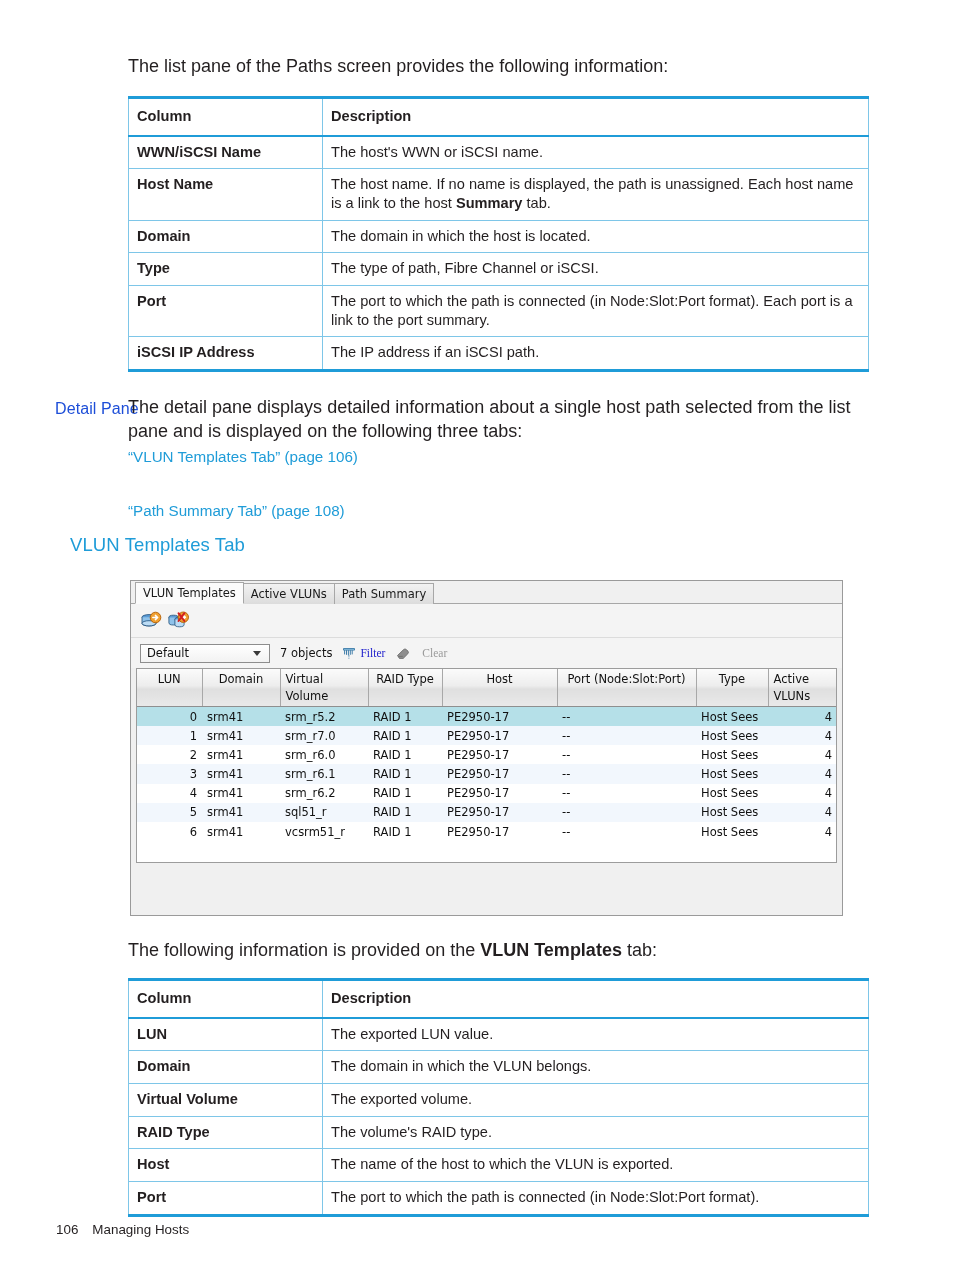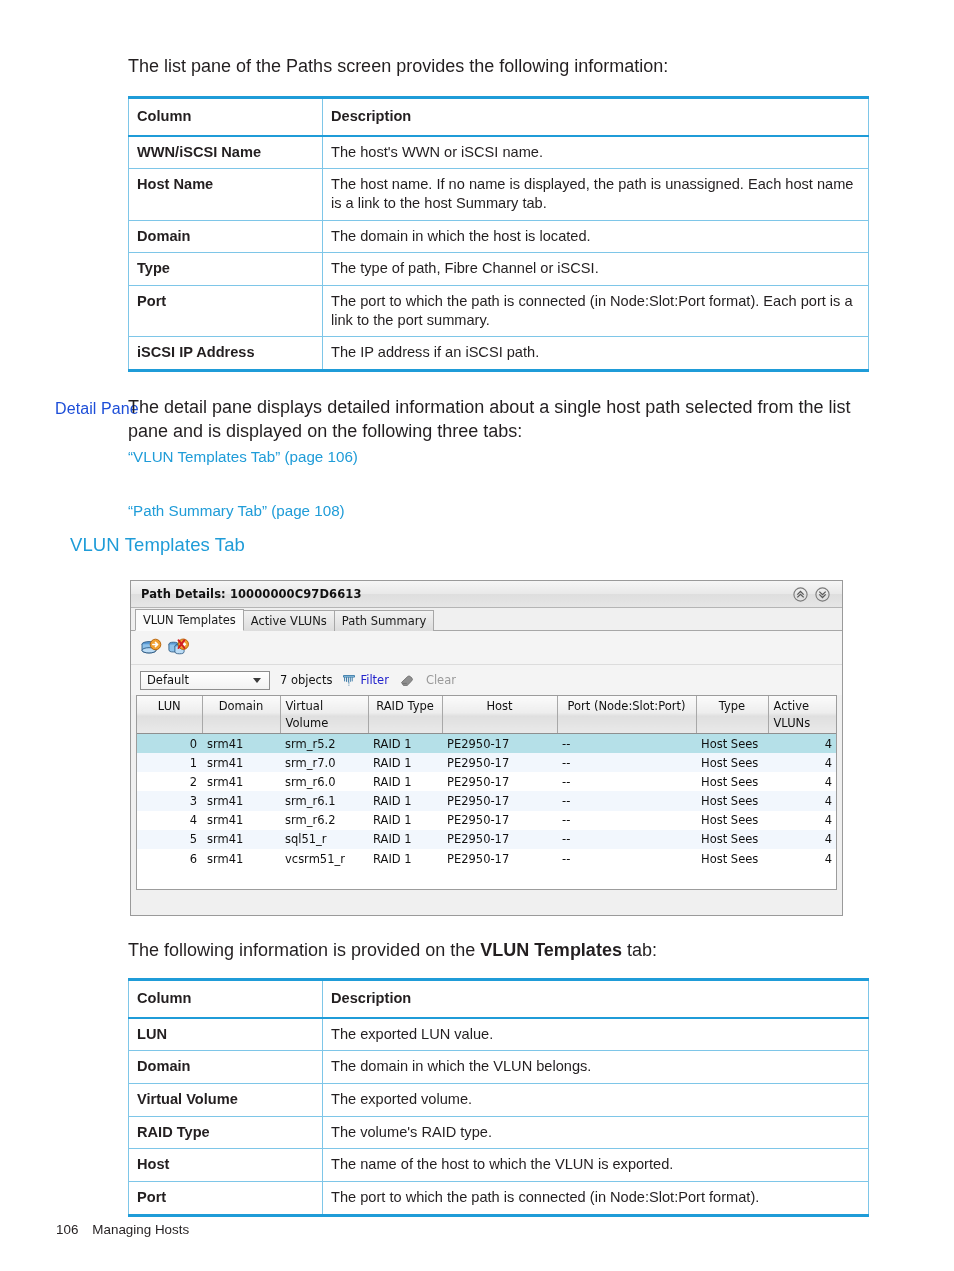--- a/index.html
+++ b/index.html
@@ -62,21 +62,21 @@
     border: 1px solid #7ec6e8;
     padding: 6px 8px 7px 8px;
     font-size: 14.6px;
     line-height: 1.28;
     vertical-align: top;
     color: #231f20;
   }
   .doc-table td.col-a { width: 194px; font-weight: bold; }
   .doc-table td.hdr { font-weight: bold; padding-top: 8px; padding-bottom: 9px; }
   .doc-table tr.hdr-row td { border-bottom: 2px solid #1f9cd8; }
-  .doc-table b { font-weight: normal; margin-top: 35px; }
+  .doc-table b { font-weight: bold; margin-top: 35px; }
 
   
   .app-shot {
     position: absolute;
     left: 130px;
     top: 580px;
     width: 713px;
     height: 336px;
     background: #f0f0f0;
     border: 1px solid #9a9a9a;
@@ -164,21 +164,21 @@
   }
   .combo-label { flex: 1; color: #111; }
   .combo-arrow {
     width: 0; height: 0;
     border-left: 4.5px solid transparent;
     border-right: 4.5px solid transparent;
     border-top: 5px solid #3a3a3a;
     margin-right: 5px;
   }
   .objcount { font-size: 11.5px; color: #111; }
-  .flink { font-size: 11.5px; color: #2222cc; display: flex; align-items: center; gap: 4px; }
+  .flink { font-size: 11.5px; color: #2222cc; display: flex; align-items: center; gap: 4px; font-family: Liberation Serif, serif; }
   .flink.disabled { color: #9a9a9a; gap: 12px; }
 
   
   .grid-wrap {
     margin: 0 5px 5px 5px;
     background: #ffffff;
     border: 1px solid #9c9c9c;
     height: 195px;
     overflow: hidden;
   }
@@ -268,39 +268,20 @@
 
   <div class="body-text" style="position:absolute;left:128px;top:396px;width:736px;">The detail pane displays detailed information about a single host path selected from the list pane and is displayed on the following three tabs:</div>
 
   <a class="link-blue" href="#" style="position:absolute;left:128px;top:443px;text-align:right;">“VLUN Templates Tab” (page 106)</a>
   <a class="link-blue" href="#" style="position:absolute;left:128px;top:497px;">“Path Summary Tab” (page 108)</a>
 
   <div class="h2-blue" style="position:absolute;left:70px;top:534px;">VLUN Templates Tab</div>
 
   <div class="app-shot">
 
-    <div class="app-title">
-      <div class="app-title-text">Path Details: 10000000C97D6613</div>
-      <div class="title-btns">
-        <span class="circ-btn">
-          <svg width="15" height="15" viewBox="0 0 15 15">
-            <circle cx="7.5" cy="7.5" r="6.6" fill="none" stroke="#7a7a7a" stroke-width="1.1"></circle>
-            <path d="M4.3 7.6 L7.5 4.5 L10.7 7.6" fill="none" stroke="#5a5a5a" stroke-width="1.3"></path>
-            <path d="M4.3 10.4 L7.5 7.3 L10.7 10.4" fill="none" stroke="#5a5a5a" stroke-width="1.3"></path>
-          </svg>
-        </span>
-        <span class="circ-btn">
-          <svg width="15" height="15" viewBox="0 0 15 15">
-            <circle cx="7.5" cy="7.5" r="6.6" fill="none" stroke="#7a7a7a" stroke-width="1.1"></circle>
-            <path d="M4.3 4.6 L7.5 7.7 L10.7 4.6" fill="none" stroke="#5a5a5a" stroke-width="1.3"></path>
-            <path d="M4.3 7.4 L7.5 10.5 L10.7 7.4" fill="none" stroke="#5a5a5a" stroke-width="1.3"></path>
-          </svg>
-        </span>
-      </div>
-    </div>
 
     <div class="tabstrip">
       <div class="tab active">VLUN Templates</div>
       <div class="tab">Active VLUNs</div>
       <div class="tab">Path Summary</div>
     </div>
 
     <div class="tool-row">
       <span class="tool-ico">
         <svg width="22" height="20" viewBox="0 0 22 20">

